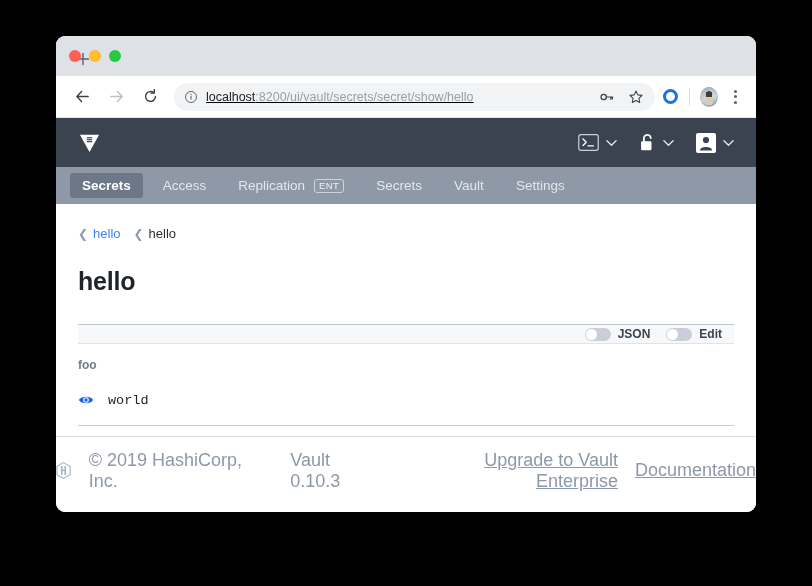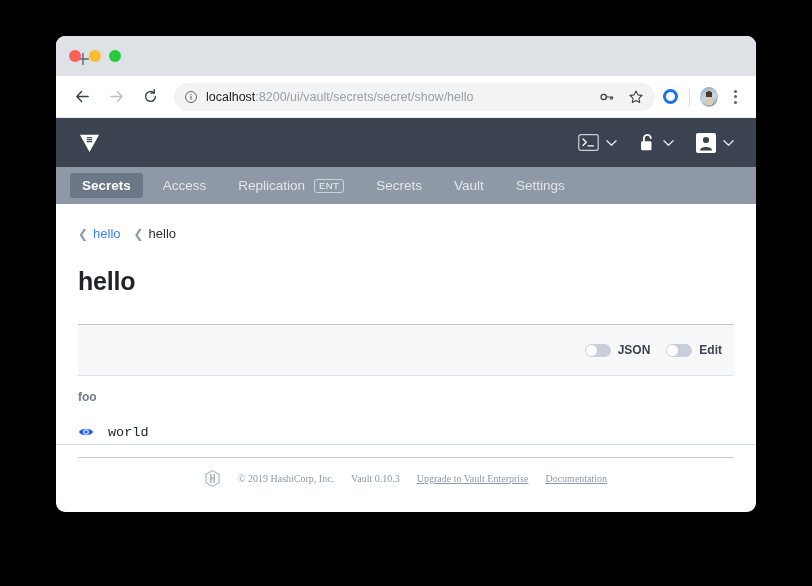--- a/index.html
+++ b/index.html
@@ -108,20 +108,21 @@
     flex: 1;
     height: 28px;
     background: #f1f3f4;
     border-radius: 14px;
     display: flex;
     align-items: center;
     padding: 0 10px 0 10px;
     margin: 0 6px 0 4px;
     box-sizing: border-box;
     min-width: 0;
+    text-decoration: underline;
   }
   .omni-info { flex: none; display:flex; align-items:center; margin-right: 8px; }
   .omni-url {
     font-size: 12.5px;
     color: #9aa0a6;
     white-space: nowrap;
     overflow: hidden;
     flex: 1;
   }
   .omni-url .host { color: #202124; }
@@ -140,21 +141,21 @@
       radial-gradient(circle at 50% 74%, #d8ccb8 0 26%, transparent 27%),
       radial-gradient(circle at 50% 36%, #4a3b2e 0 23%, transparent 24%),
       linear-gradient(160deg, #9fb6c8 0%, #cfd8e0 55%, #8e9ba5 100%);
     border: 1px solid rgba(0,0,0,.08);
     box-sizing: border-box;
   }
   .kebab { display:flex; flex-direction:column; gap:2.5px; align-items:center; }
   .kebab i { width: 3px; height: 3px; border-radius: 50%; background: #5f6368; display:block; }
 
   
-  .vault-app { background: #ffffff; height: 394px; position: relative; border-radius: 14px; }
+  .vault-app { background: #ffffff; height: 394px; position: relative; }
 
   .vault-header {
     height: 49px;
     background: #3b4350;
     display: flex;
     align-items: center;
     padding: 0 22px 0 22px;
     box-sizing: border-box;
   }
   .vault-logo { width: 24px; height: 24px; display:flex; align-items:center; }
@@ -217,21 +218,21 @@
   .page-title {
     font-size: 25px;
     font-weight: bold;
     color: #1f2428;
     margin: 26px 0 0 0;
     letter-spacing: -0.2px;
   }
 
   .secret-toolbar {
     margin-top: 28px;
-    height: 52px;
+    height: 20px;
     background: #f7f8fa;
     border-top: 1px solid #bfc6d4;
     border-bottom: 1px solid #dfe3ea;
     display: flex;
     align-items: center;
     justify-content: flex-end;
     padding-right: 12px;
     box-sizing: border-box;
   }
   .toggle-wrap { display: flex; align-items: center; margin-left: 16px; }
@@ -268,30 +269,29 @@
   .value-divider {
     height: 1px;
     background: #c3cad6;
     margin-top: 17px;
   }
 
   
   .vault-footer {
     position: absolute;
     left: 0; right: 0;
-    bottom: 0;
+    bottom: 8px;
     height: 67px;
     border-top: 1px solid #d7dce4;
     display: flex;
     align-items: center;
     justify-content: center;
     gap: 17px;
-    font-size: 10px;
+    font-size: 18px;
     color: #8d98a8;
-    font-family: Liberation Serif, serif;
   }
   .footer-logo { width: 16px; height: 18px; display:flex; align-items:center; }
   .footer-link { color: #8d98a8; text-decoration: underline; text-align: right; }
 </style>
 </head>
 <body>
 
 <div class="browser-window">
 
   <div class="tab-strip">

